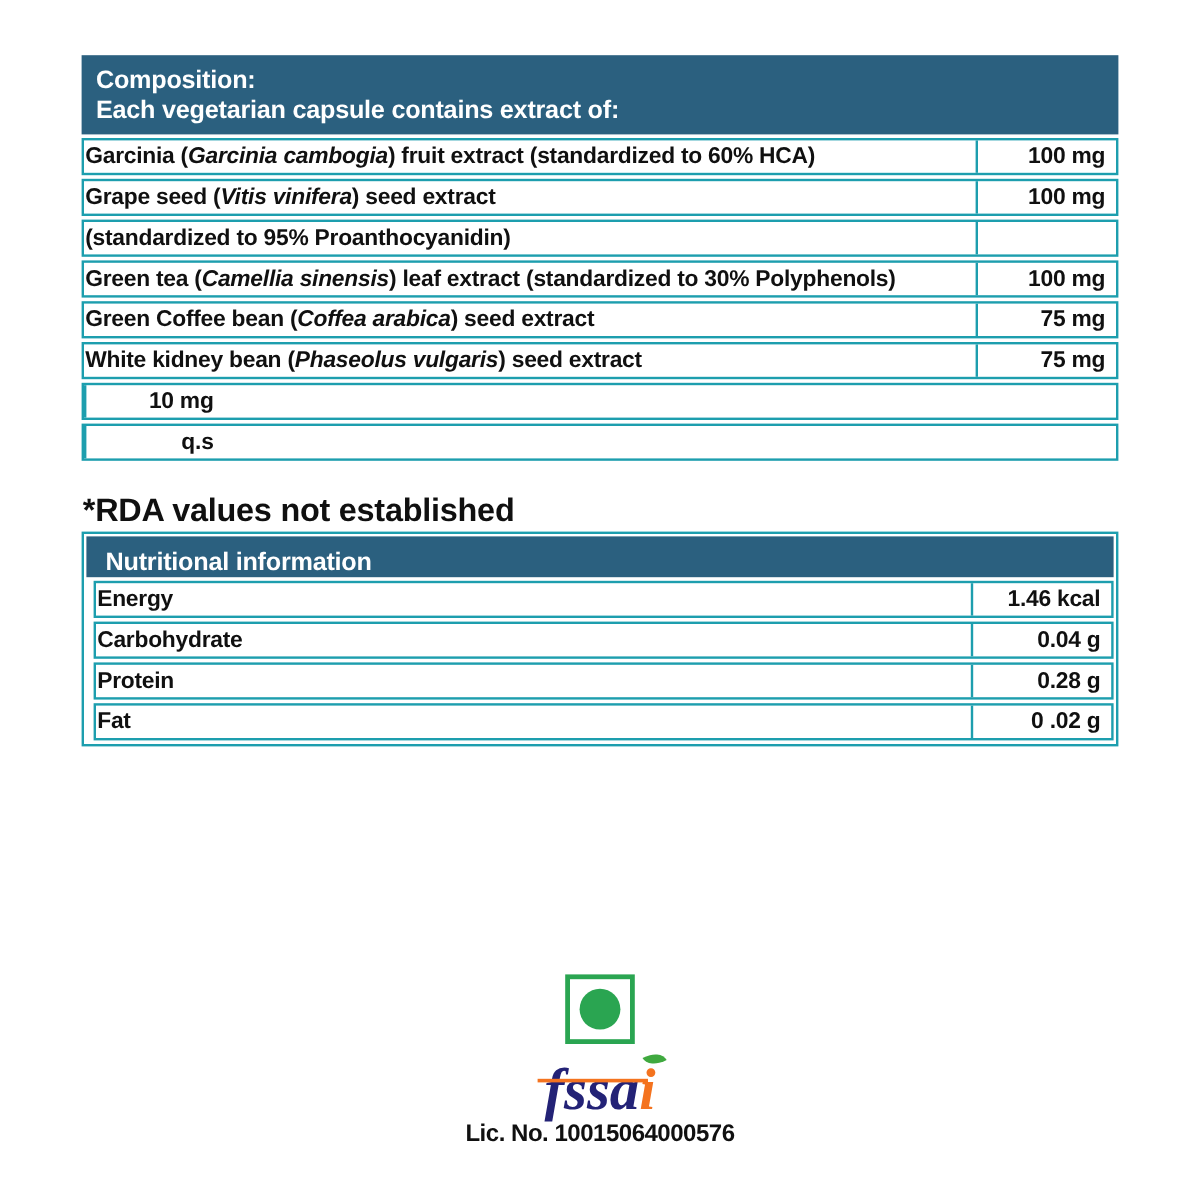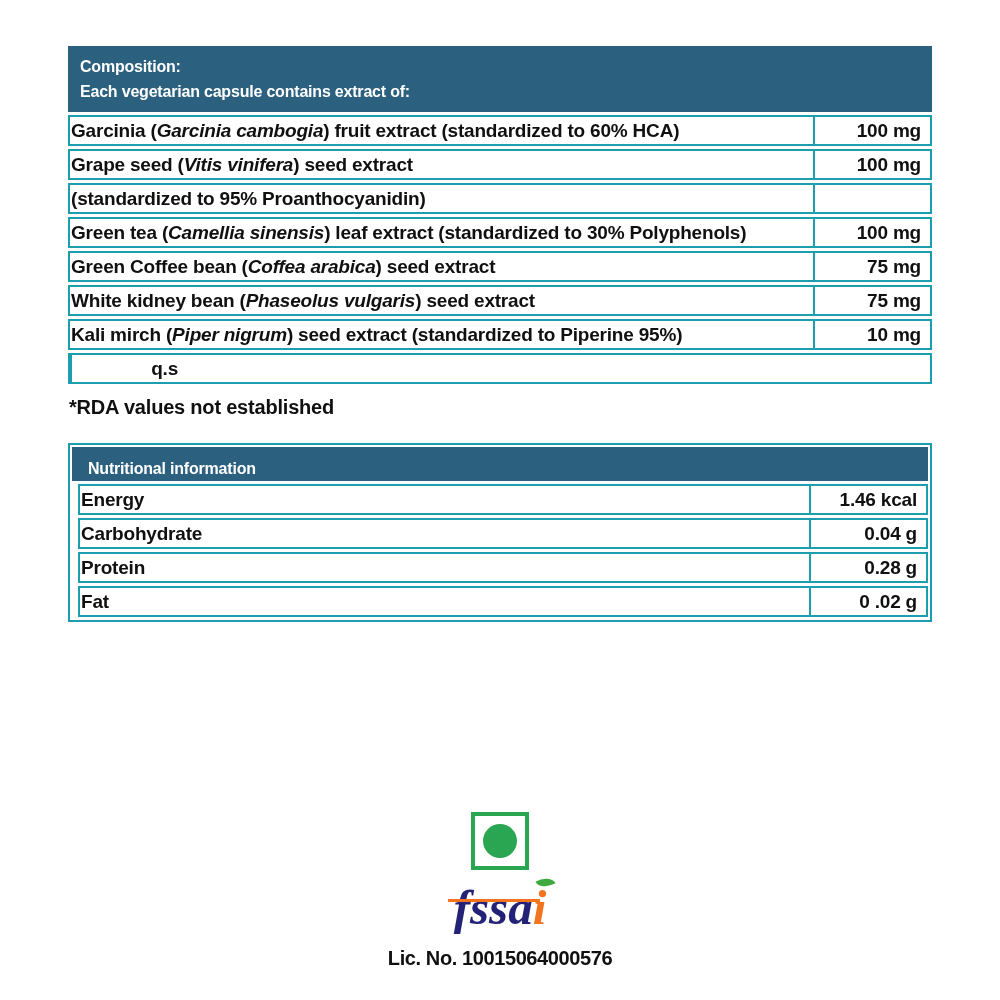--- a/index.html
+++ b/index.html
@@ -8,35 +8,35 @@
   }
   html,body{margin:0;padding:0;}
   body{
     width:1000px;height:1000px;background:#ffffff;position:relative;
     font-family:"Liberation Sans",sans-serif;color:var(--text,#101010);
     letter-spacing:-0.2px;
   }
   
   .tbl{position:absolute;left:68px;width:864px;box-sizing:border-box;}
   .tbl-header{
-    background:var(--header-bg,#2b607f);color:#ffffff;font-weight:700;font-size:16px;
+    background:var(--header-bg,#2b607f);color:#ffffff;font-weight:700;font-size:21px;
     line-height:25px;padding:8px 10px 8px 12px;
   }
   .trow{
     display:flex;align-items:stretch;border:2px solid var(--table-border,#1d9eae);
     background:#ffffff;height:27px;margin-top:3px;
   }
   .cell{display:flex;align-items:center;font-size:19px;font-weight:700;white-space:nowrap;overflow:hidden;}
   .cell.label{flex:1;padding-left:1px;}
   .cell.value{width:106px;border-left:2px solid var(--table-border,#1d9eae);justify-content:flex-end;padding-right:9px;}
   .cell i{font-style:italic;}
   
   .comp-table{top:46px;}
   
-  .footnote{position:absolute;left:69px;top:396px;font-size:20px;font-weight:700;}
+  .footnote{position:absolute;left:69px;top:410px;font-size:27px;font-weight:700;}
   
   .nut-table{top:443px;border:2px solid var(--table-border,#1d9eae);padding:2px 2px 3px 2px;}
   .nut-table .tbl-header{padding:9px 0 0 16px;}
   .nut-table .trow{margin-left:6px;margin-right:0;}
   
   .veg-mark{
     position:absolute;left:471px;top:812px;width:50px;height:50px;
     border:4px solid var(--veg-green,#2aa551);background:#fff;
     display:flex;align-items:center;justify-content:center;
   }
@@ -45,21 +45,21 @@
   .fssai-wrap{position:absolute;top:884px;left:0;width:100%;display:flex;flex-direction:column;align-items:center;}
   .fssai{position:relative;display:inline-block;line-height:1;padding:0 6px;}
   .fssai-word{font-family:"Liberation Serif",serif;font-style:italic;font-weight:700;font-size:49px;line-height:48px;letter-spacing:0;}
   .fssai-navy{color:var(--fssai-navy,#232276);}
   .fssai-orange{color:var(--fssai-orange,#f4731f);}
   .fssai-bar{position:absolute;left:0px;right:12px;top:15px;height:3px;background:var(--fssai-orange,#f4731f);}
   .fssai-leaf{
     position:absolute;right:-2px;top:-7px;width:17px;height:11px;
     background:var(--leaf-green,#3fa93f);border-radius:0 100% 0 100%;transform:rotate(-28deg);
   }
-  .license{font-size:20px;font-weight:700;margin-top:15px;letter-spacing:-0.4px;}
+  .license{font-size:20px;font-weight:700;margin-top:2px;letter-spacing:-0.4px;}
 </style>
 </head>
 <body>
 
 <div class="tbl comp-table">
   <div class="tbl-header">
     <div>Composition:</div>
     <div>Each vegetarian capsule contains extract of:</div>
   </div>
 
@@ -105,25 +105,20 @@
   </div>
   <div class="trow">
     <div class="cell label">
         <span>White kidney bean (</span>
         <i>Phaseolus vulgaris</i>
         <span>) seed extract</span>
       </div>
     <div class="cell value">75 mg</div>
   </div>
   <div class="trow">
-    <div class="cell label">
-        <span>Kali mirch (</span>
-        <i>Piper nigrum</i>
-        <span>) seed extract (standardized to Piperine 95%)</span>
-      </div>
     <div class="cell value">10 mg</div>
   </div>
   <div class="trow">
     <div class="cell value">q.s</div>
   </div>
 </div>
 
 <div class="footnote">*RDA values not established</div>
 
 <div class="tbl nut-table">

